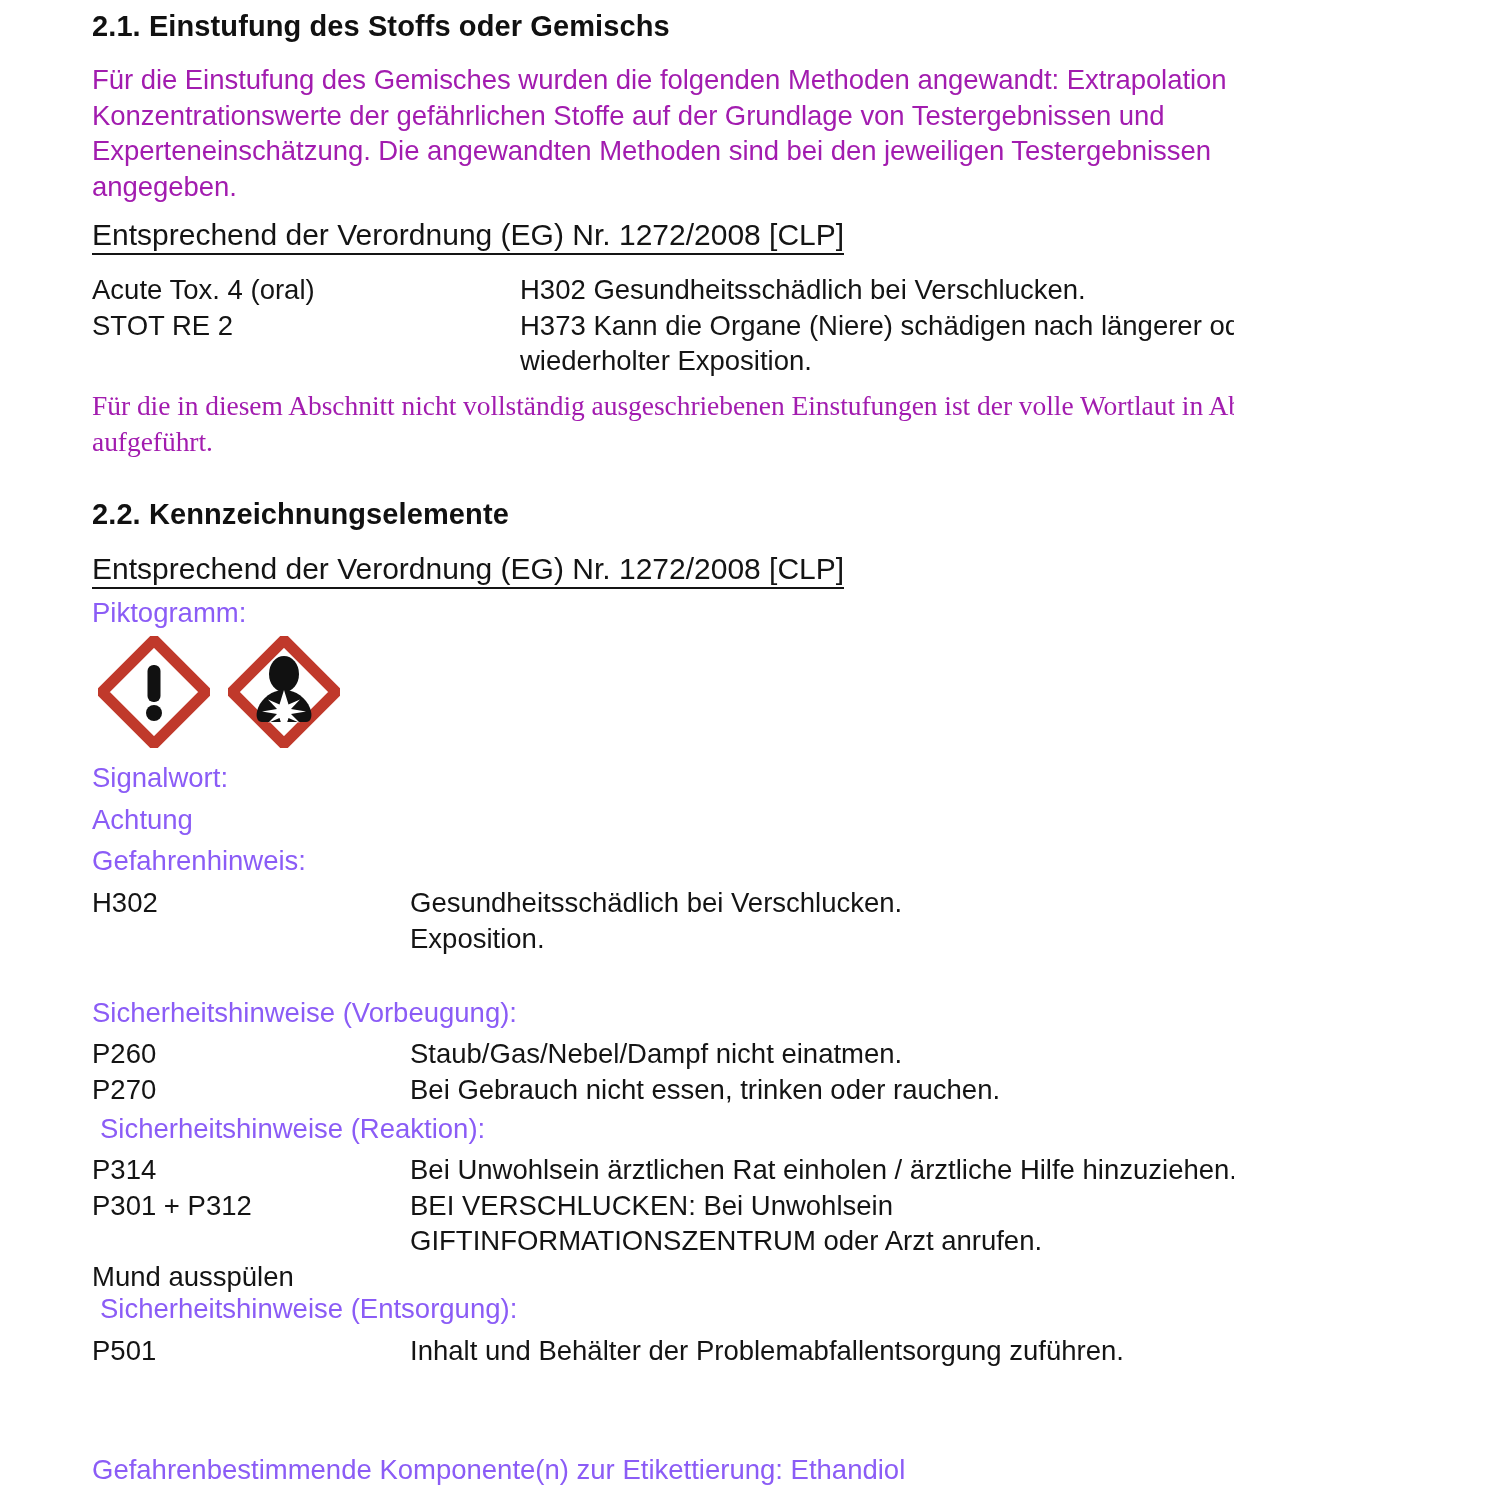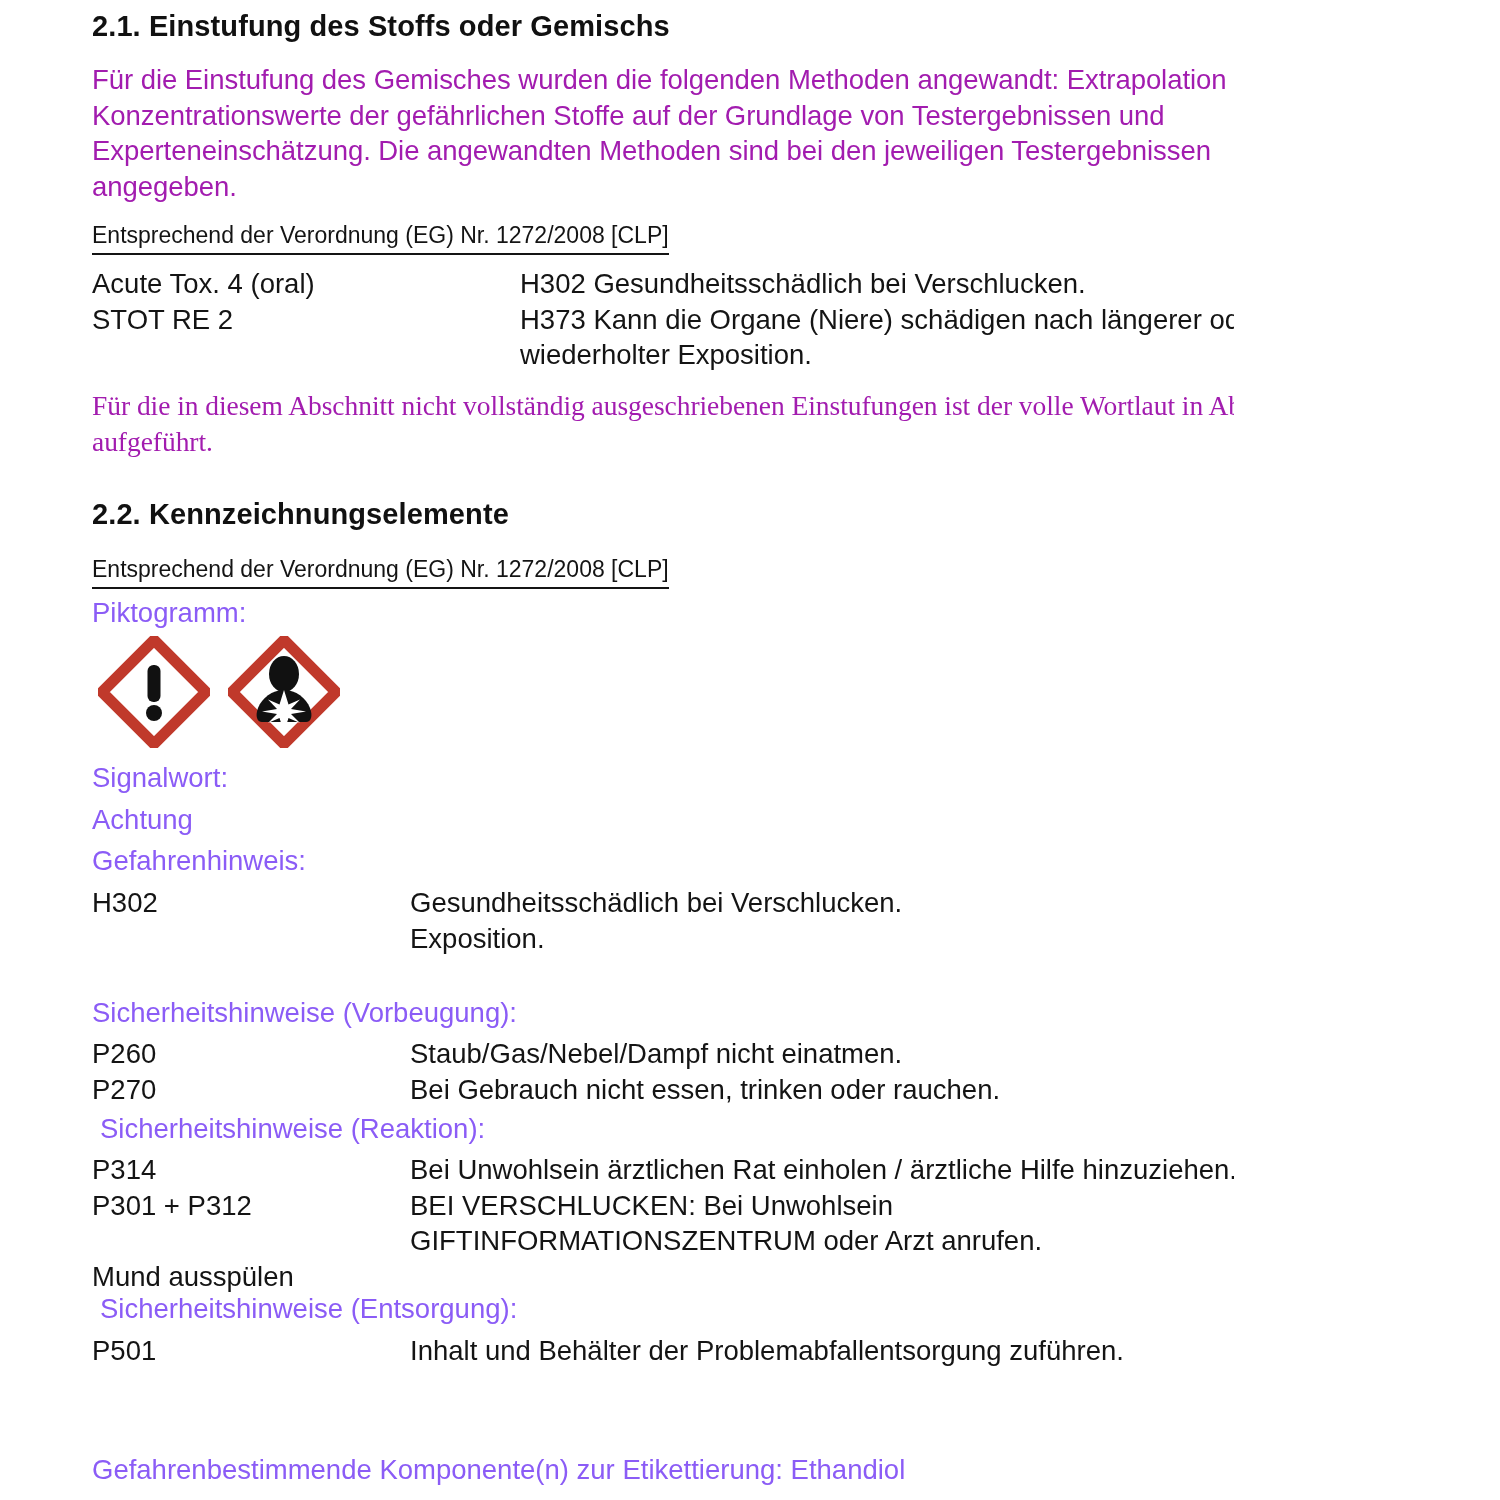--- a/index.html
+++ b/index.html
@@ -44,21 +44,21 @@
 
   .para {
     font-size: 27.5px;
     line-height: 35.5px;
     color: #a21caf;
     margin: 0;
     letter-spacing: -0.05px;
   }
 
   .underlined {
-    font-size: 23px;
+    font-size: 30px;
     line-height: 34px;
     color: #141414;
     display: inline-block;
     border-bottom: 2px solid #141414;
     padding-bottom: 1px;
   }
 
   .plain-line {
     font-size: 27.5px;
     line-height: 35px;
@@ -115,21 +115,21 @@
   <div class="content">
 
     <h2 class="abs section-heading" style="top:10px; left:0; width:1340px;">2.1. Einstufung des Stoffs oder Gemischs</h2>
 
     <p class="abs para" style="top:62px; left:0; width:1265px;">Für die Einstufung des Gemisches wurden die folgenden Methoden angewandt: Extrapolation auf die Konzentrationswerte der gefährlichen Stoffe auf der Grundlage von Testergebnissen und Experteneinschätzung. Die angewandten Methoden sind bei den jeweiligen Testergebnissen angegeben.</p>
 
     <div class="abs" style="top:218px; left:0;">
       <span class="underlined">Entsprechend der Verordnung (EG) Nr. 1272/2008 [CLP]</span>
     </div>
 
-    <div class="abs" style="top:266px; left:0; width:1340px;">
+    <div class="abs" style="top:272px; left:0; width:1340px;">
 
       <div class="row cols-21">
         <span class="col-code">Acute Tox. 4 (oral)</span>
         <span class="col-text">H302 Gesundheitsschädlich bei Verschlucken.</span>
       </div>
 
       <div class="row cols-21">
         <span class="col-code">STOT RE 2</span>
         <span class="col-text">H373 Kann die Organe  (Niere) schädigen nach längerer oder</span>
       </div>

